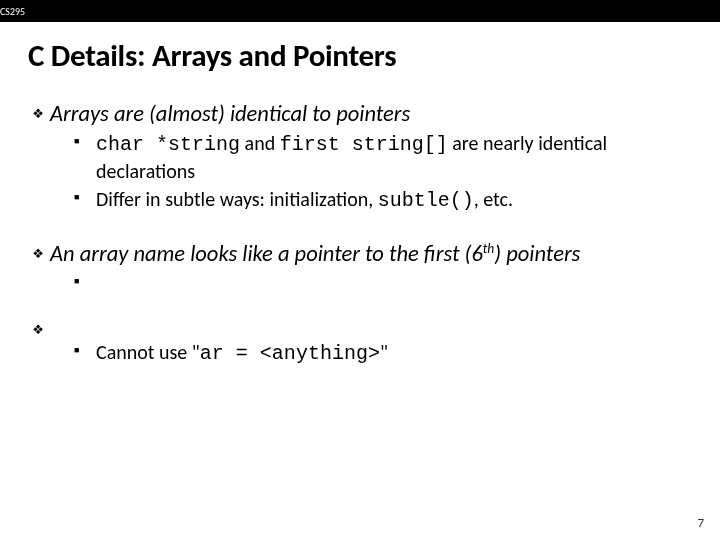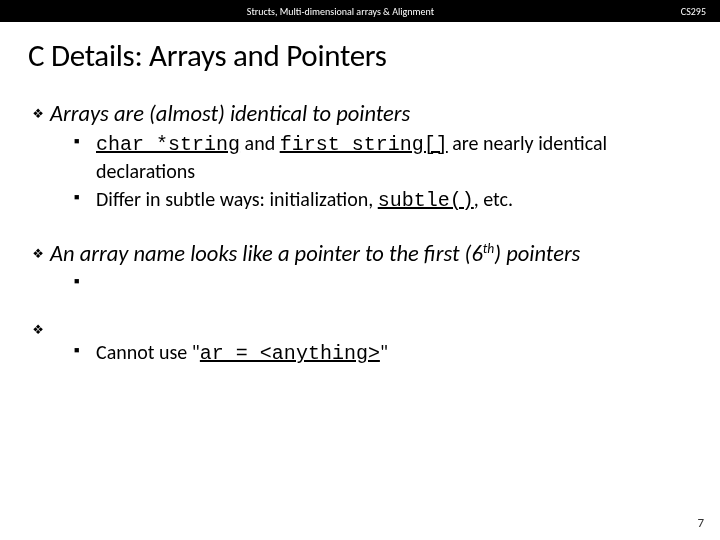--- a/index.html
+++ b/index.html
@@ -1,39 +1,38 @@
 <!DOCTYPE html>
 <html><head>
 <meta charset="utf-8">
 <style>
   * { margin: 0; padding: 0; box-sizing: border-box; }
   html, body { width: 720px; height: 540px; font-family: Calibri, Arial, sans-serif; background: #fff; color: #000; }
   .topbar { background: #000; color: #fff; height: 22px; display: flex; justify-content: space-between; align-items: center; padding: 0 14px 0 0; font-size: 10px; }
   .topbar-title { flex: 1; text-align: center; }
   .topbar-right { }
-  .slide-title { font-size: 31px; font-weight: normal; padding: 14px 20px 12px 28px; letter-spacing: -0.3px; }
+  .slide-title { font-size: 31px; font-weight: bold; padding: 14px 20px 12px 28px; letter-spacing: -0.3px; }
   .content { padding: 0 26px 0 26px; }
   .lvl1 { display: flex; align-items: flex-start; margin-top: 14px; }
   .lvl1 .bullet { width: 24px; font-size: 13px; padding-top: 6px; text-align: center; flex-shrink: 0; }
   .lvl1 .text { font-size: 22.5px; line-height: 1.25; font-style: italic; }
   .lvl2-group { margin-left: 48px; margin-top: 2px; }
   .lvl2 { display: flex; align-items: flex-start; margin-top: 2px; }
   .lvl2 .bullet { width: 22px; font-size: 15px; font-weight: bold; padding-top: 2px; flex-shrink: 0; }
   .lvl2 .text { font-size: 20px; line-height: 1.3; }
-  code, .mono { font-family: "Courier New", monospace; text-decoration: underline; }
+  code, .mono { font-family: "Courier New", monospace; }
   .sup { font-size: 0.6em; vertical-align: super; }
   .pagenum { position: absolute; bottom: 10px; right: 16px; font-size: 13px; color: #333; }
   .slide { position: relative; width: 720px; height: 540px; }
 </style>
 </head>
 <body>
 <div class="slide">
 
 <div class="topbar">
-  <span class="topbar-title">Structs, Multi-dimensional arrays &amp; Alignment</span>
   <span class="topbar-right">CS295</span>
 </div>
 
 <div class="slide-title">C Details:  Arrays and Pointers</div>
 
 <div class="content">
 
   <div class="lvl1">
     <div class="bullet">❖</div>
     <div class="text">Arrays are (almost) identical to pointers</div>

